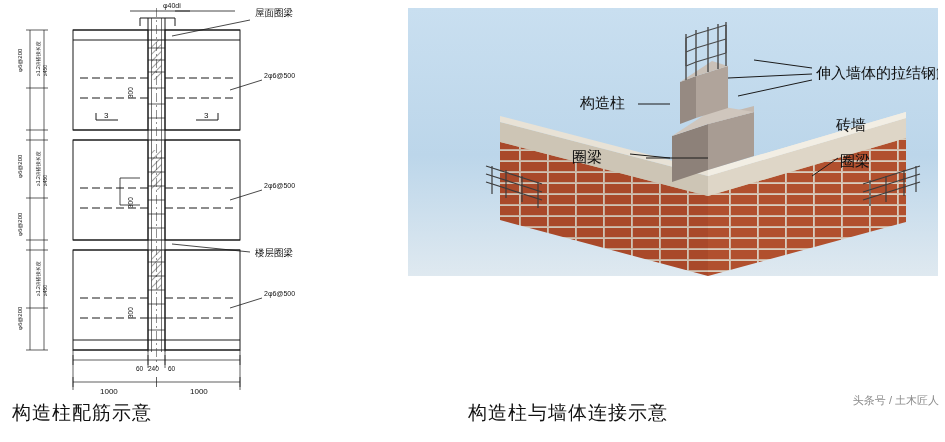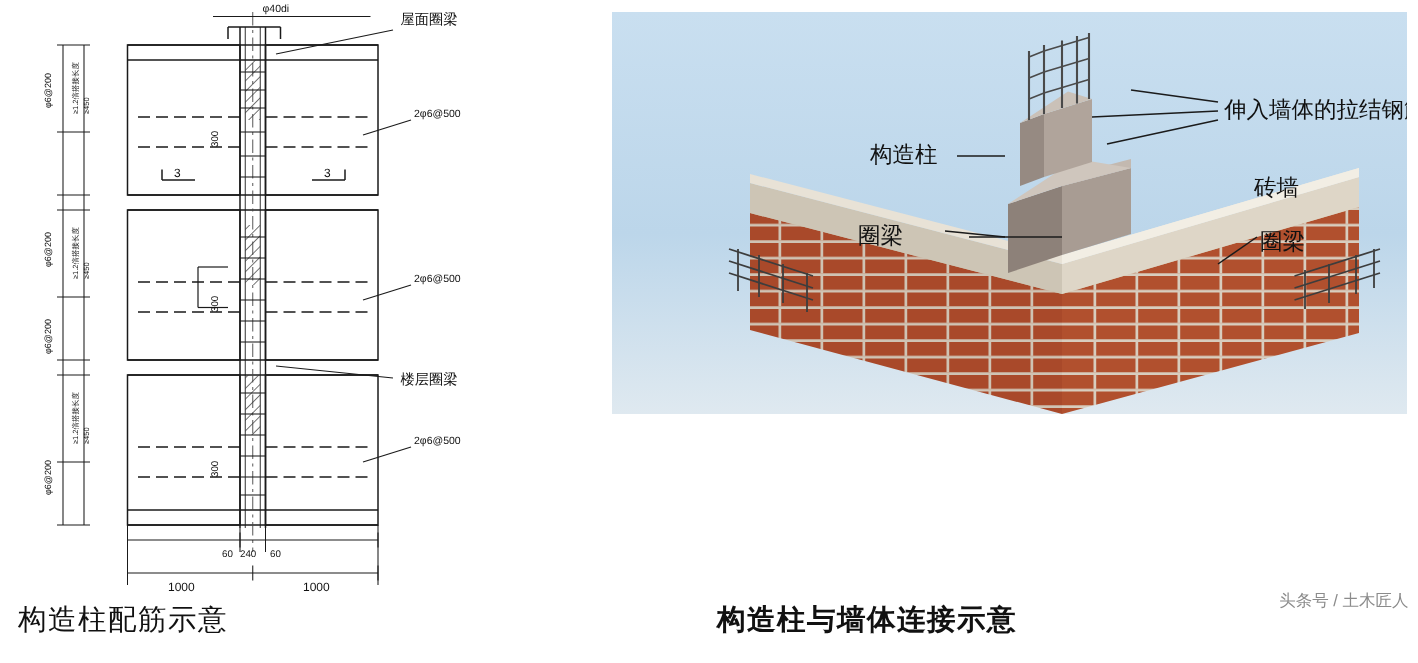--- a/index.html
+++ b/index.html
@@ -16,21 +16,21 @@
   }
   .page {
     position: relative;
     width: 945px;
     height: 442px;
   }
 
   
   .left-panel {
     position: absolute;
-    left: 12px;
+    left: 0;
     top: 0;
     width: 400px;
     height: 400px;
     text-align: center;
   }
   .left-panel svg { display: block; }
 
   
   .right-panel {
     position: absolute;
@@ -44,21 +44,21 @@
   
   .caption {
     position: absolute;
     font-family: "Liberation Serif", serif;
     font-size: 19px;
     color: #111;
     letter-spacing: 1px;
     white-space: nowrap;
   }
   .caption-left  { left: 12px;  top: 400px; }
-  .caption-right { left: 478px; top: 400px; font-weight: bold; }
+  .caption-right { left: 468px; top: 400px; }
 
   .watermark {
     position: absolute;
     right: 6px;
     top: 393px;
     font-size: 11px;
     color: #8b8b8b;
     font-family: "Liberation Sans", sans-serif;
     white-space: nowrap;
   }

